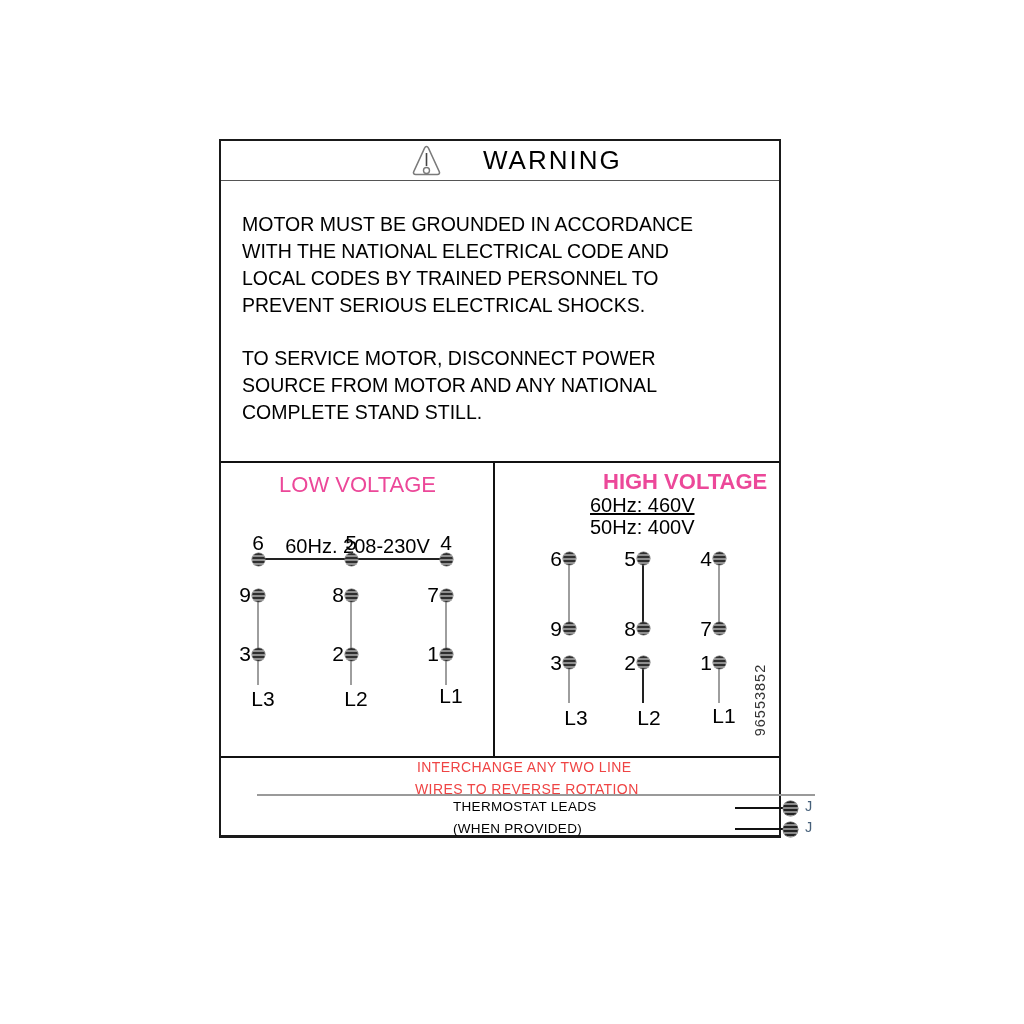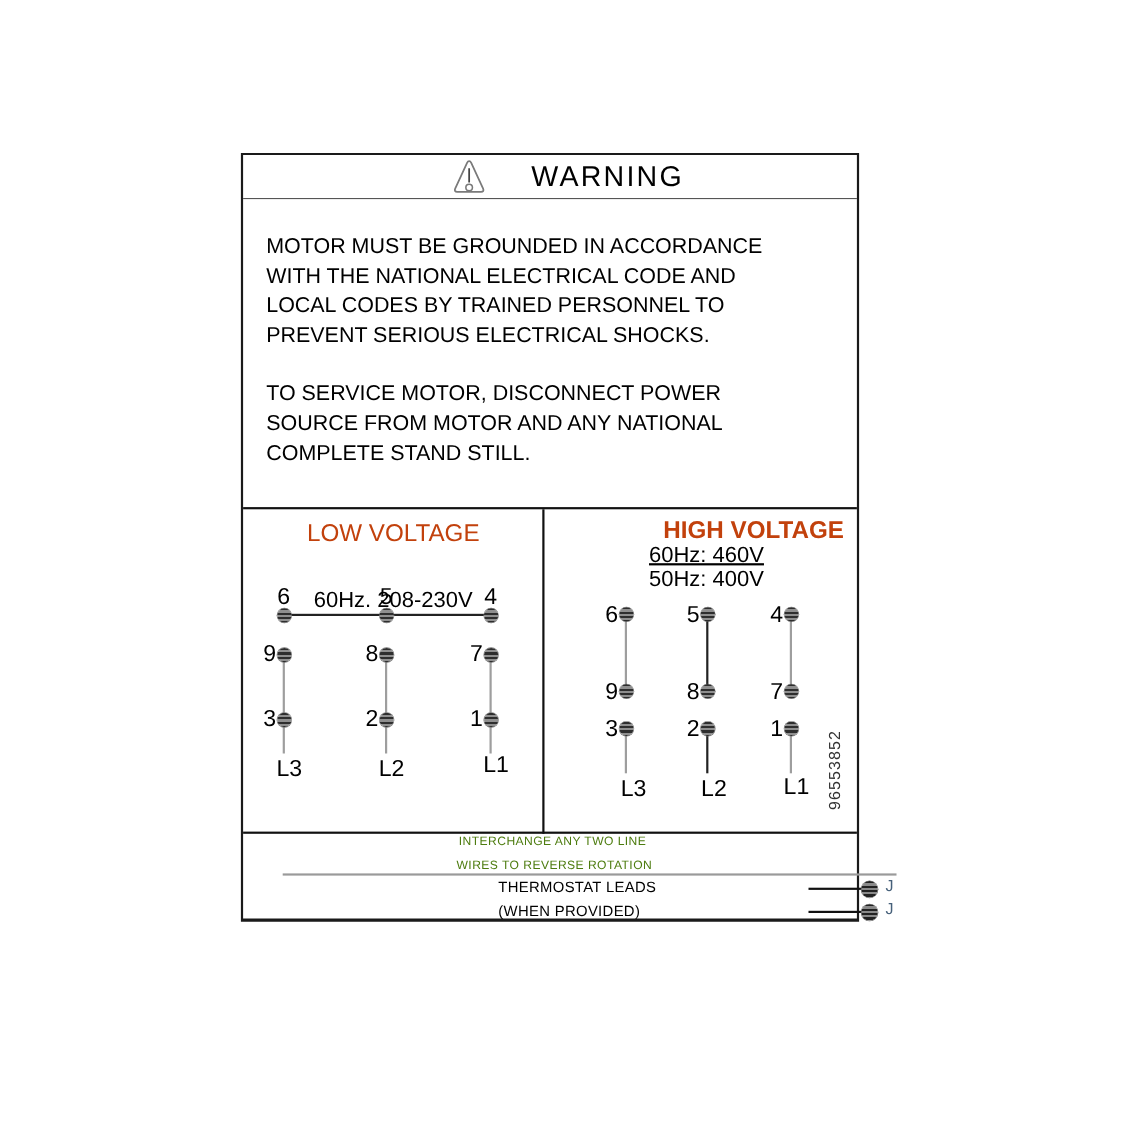--- a/index.html
+++ b/index.html
@@ -11,36 +11,36 @@
   .header{position:absolute;left:0;top:0;width:100%;height:39px;border-bottom:1px solid #555;}
   .warn-title{position:absolute;left:262px;top:4px;font-size:26px;letter-spacing:2px;color:#000;}
   .tri{position:absolute;left:190px;top:3px;}
   
   .body{position:absolute;left:0;top:40px;width:100%;height:280px;}
   .para{position:absolute;left:21px;font-size:19.5px;line-height:27px;color:#000;white-space:nowrap;}
   .p1{top:30px;} .p2{top:164px;}
   
   .volt{position:absolute;left:0;top:320px;width:558px;height:295px;border-top:2px solid #111;}
   .vdiv{position:absolute;left:272px;top:0;width:2px;height:100%;background:#111;}
-  .sec-title{position:absolute;font-size:22px;color:#c2410c;white-space:nowrap;}
+  .sec-title{position:absolute;font-size:22px;color:#ec4899;white-space:nowrap;}
   .sec-sub{position:absolute;font-size:20px;color:#000;white-space:nowrap;}
   .num{position:absolute;font-size:21px;line-height:23px;color:#000;}
   .n-c{width:30px;text-align:center;}
   .n-r{width:26px;text-align:right;}
   .term{position:absolute;width:13px;height:13px;border-radius:50%;
         background:repeating-linear-gradient(180deg,#2e2e2e 0 2px,#8f8f8f 2px 4px);
         box-shadow:0 0 0 0.5px #777;}
   .wire{position:absolute;}
   .llab{position:absolute;width:36px;text-align:center;font-size:21px;color:#000;}
   .pnum{position:absolute;left:494px;top:229px;width:90px;height:16px;
         transform:rotate(-90deg);font-size:14.5px;letter-spacing:1px;color:#333;
         text-align:center;}
   
   .notes{position:absolute;left:0;top:615px;width:100%;height:38px;border-top:2px solid #111;}
-  .note-line{position:absolute;font-size:11px;letter-spacing:.4px;color:#4d7c0f;white-space:nowrap;text-align:center;}
+  .note-line{position:absolute;font-size:14px;letter-spacing:.4px;color:#ef4444;white-space:nowrap;text-align:center;}
   
   .thermo{position:absolute;left:0;top:653px;width:100%;height:43px;border-top:2px solid #9a9a9a;margin-left:36px;}
   .th-line{position:absolute;font-size:13.5px;letter-spacing:.3px;color:#000;white-space:nowrap;}
   .lead-wire{position:absolute;width:49px;height:2px;background:#111;}
   .lead-term{position:absolute;width:15px;height:15px;border-radius:50%;
         background:repeating-linear-gradient(180deg,#222 0 2px,#8a8a8a 2px 4px);
         box-shadow:0 0 0 0.5px #666;}
   .lead-j{position:absolute;font-size:14.5px;color:#46607a;}
 </style>
 </head>

